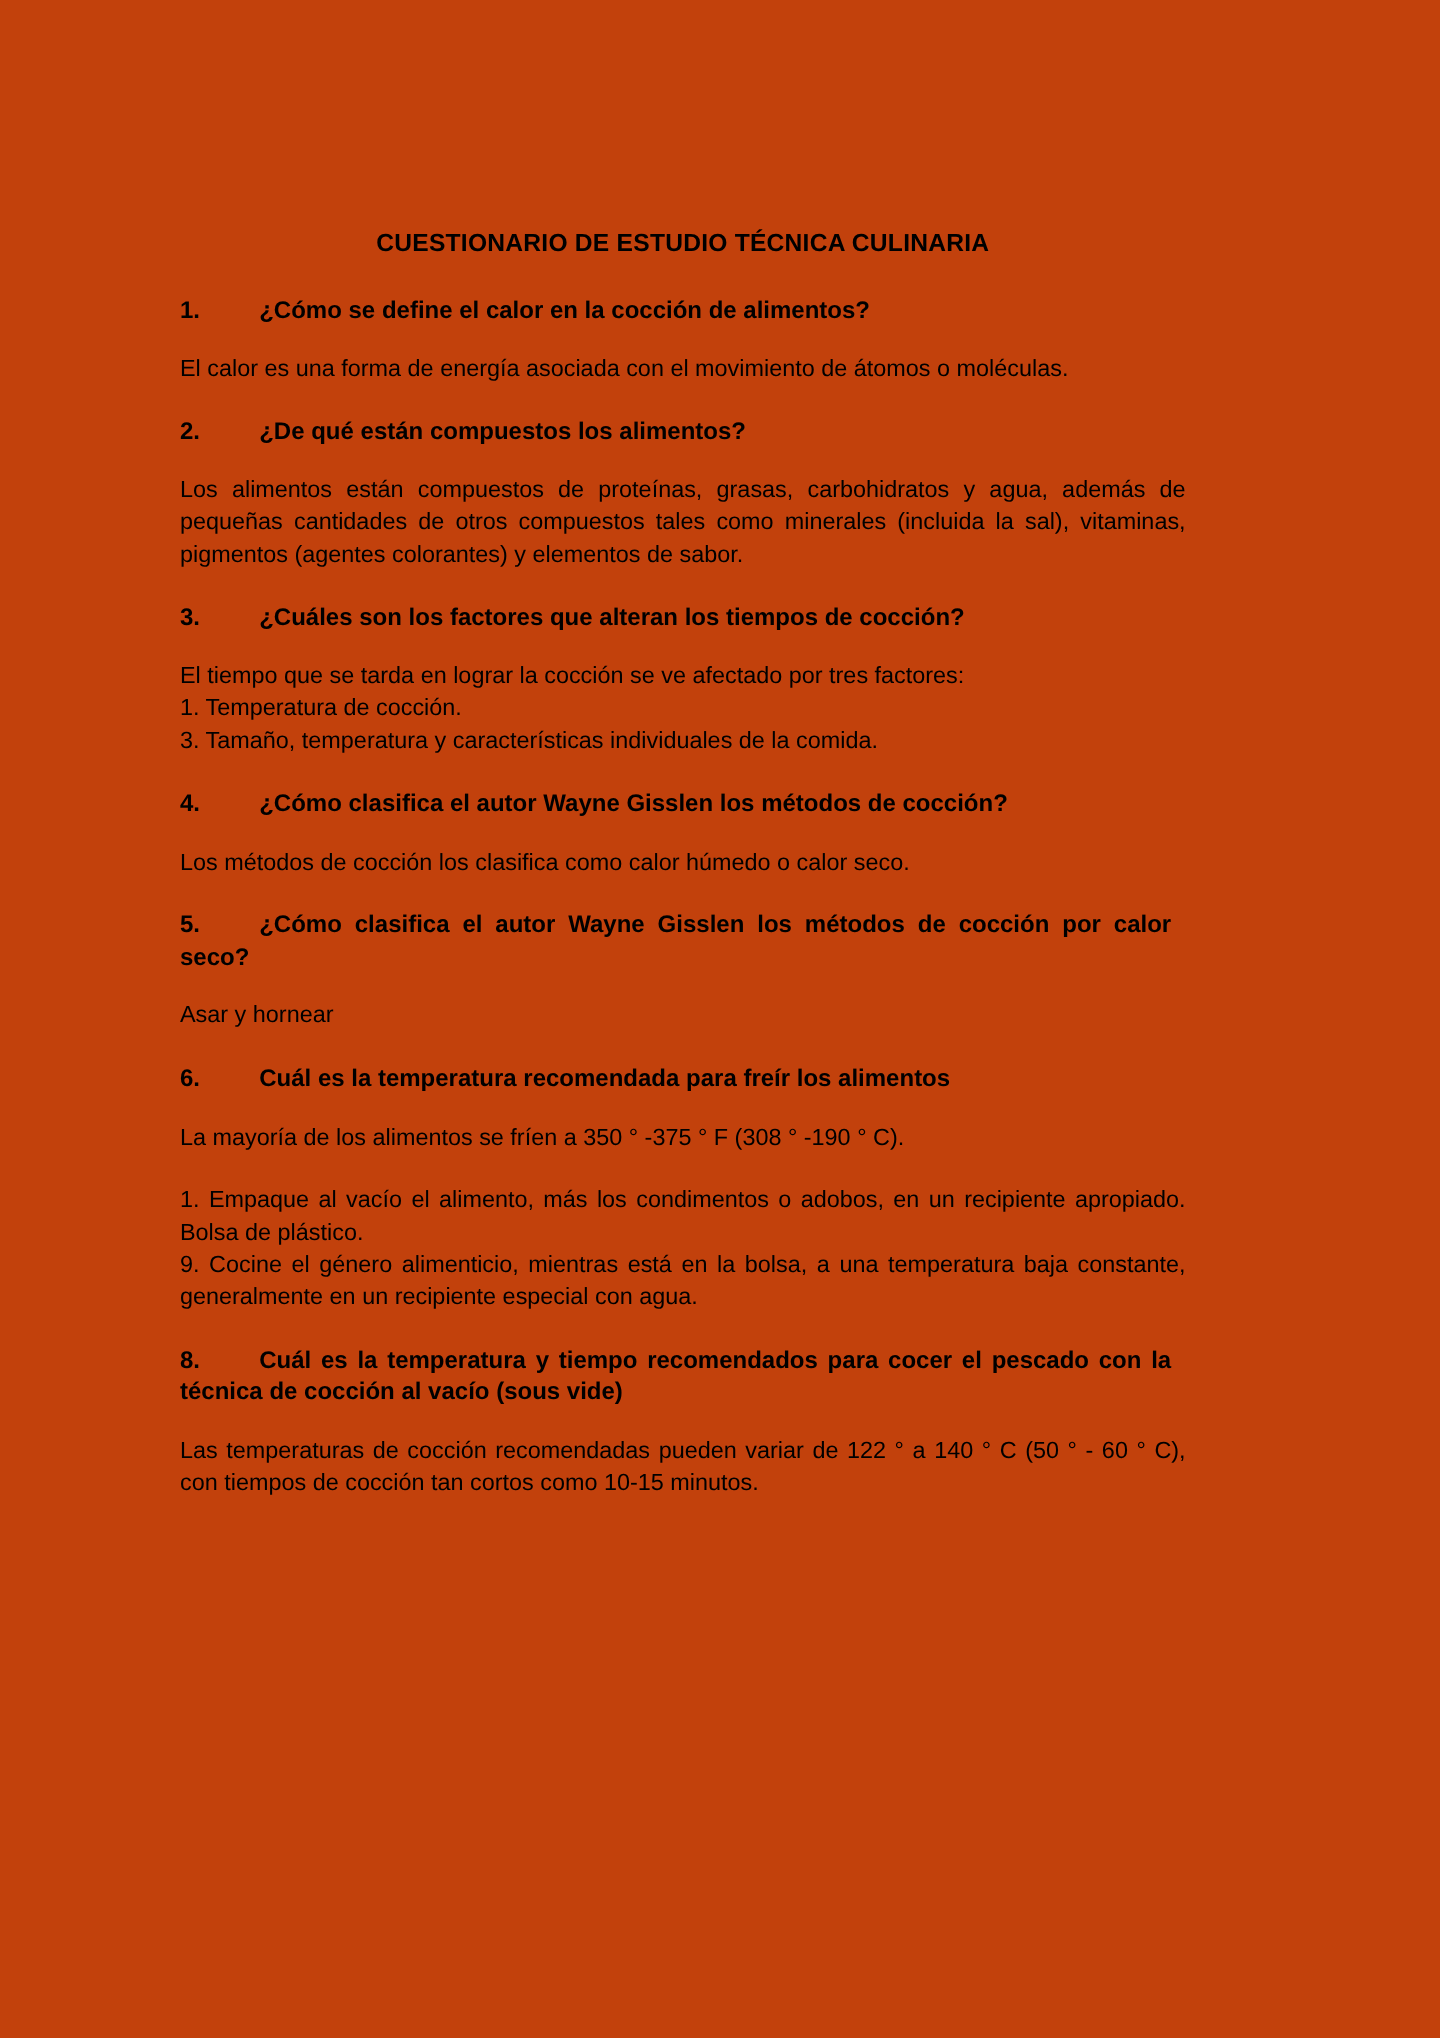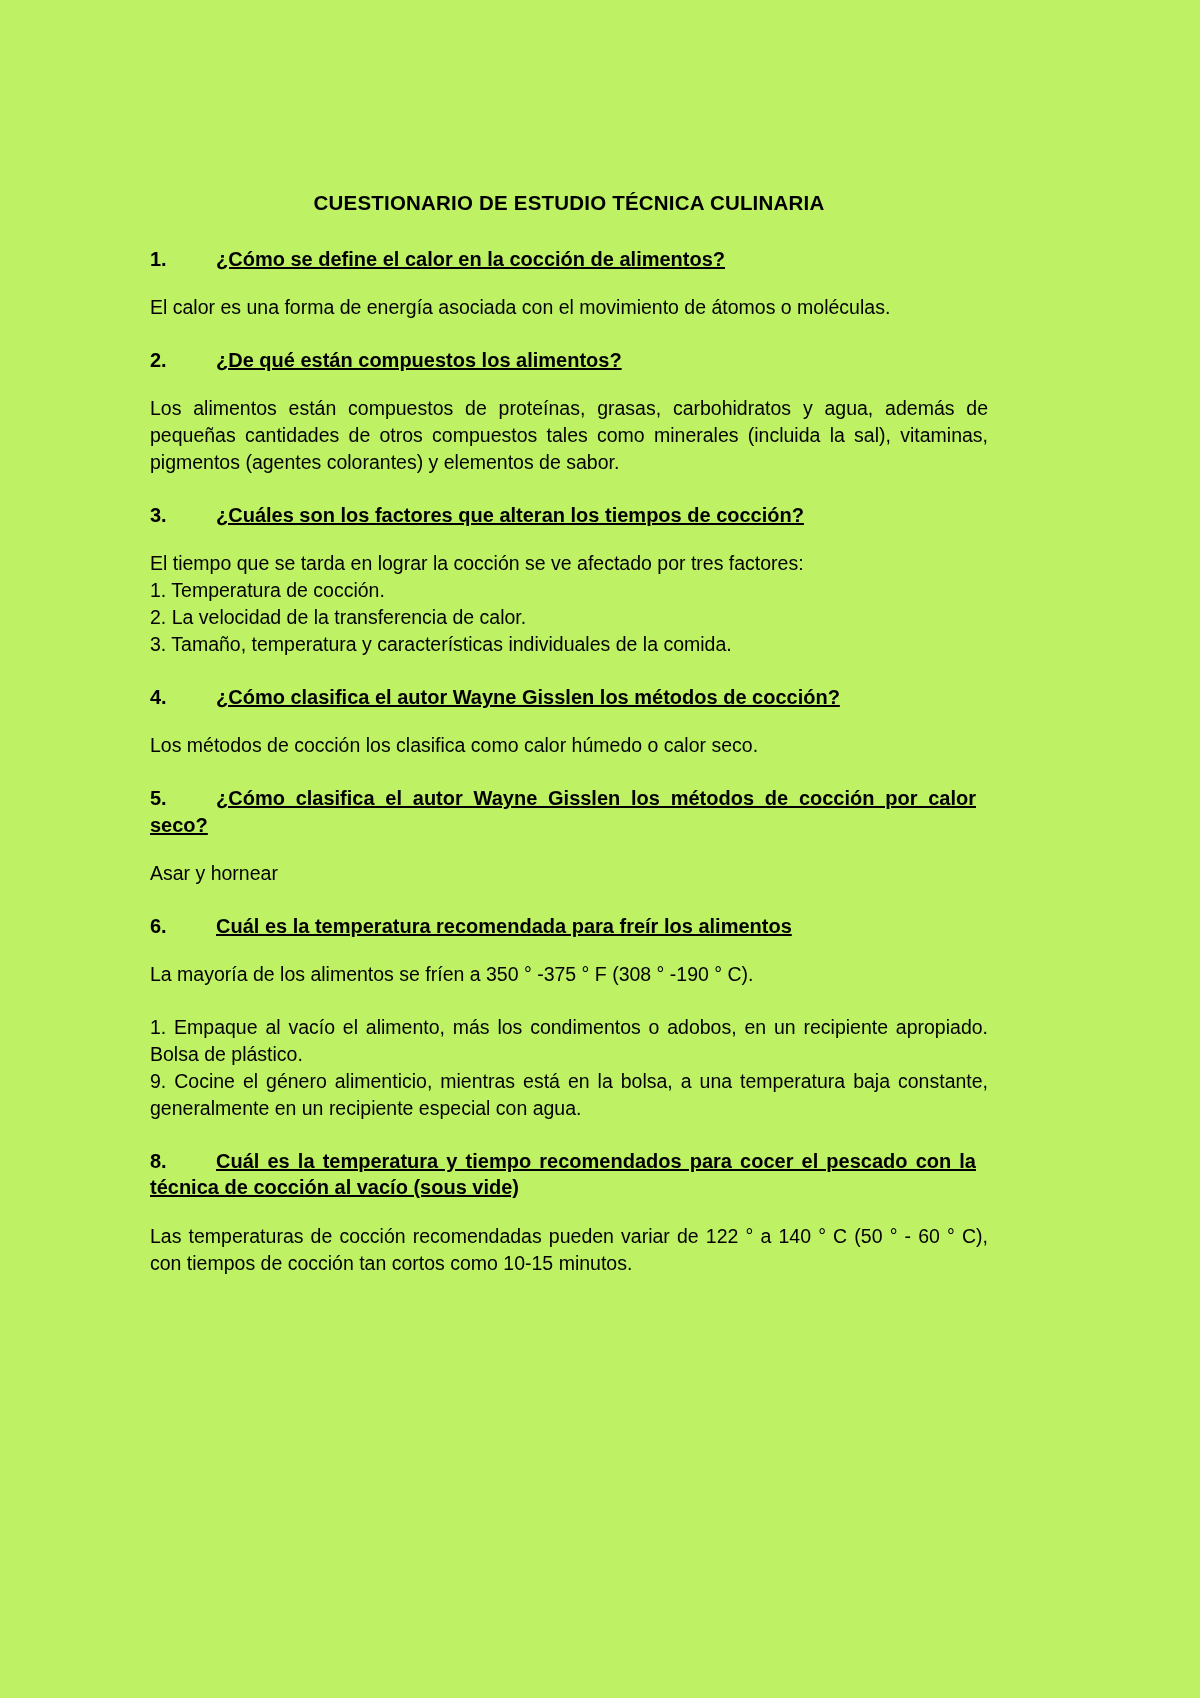--- a/index.html
+++ b/index.html
@@ -9,21 +9,21 @@
     background: #ffffff;
   }
   body {
     font-family: "Liberation Sans", sans-serif;
     color: #000000;
   }
   .page {
     position: relative;
     width: 1200px;
     height: 1698px;
-    background: #bef264;
+    background: #c2410c;
     margin: 0 auto;
     overflow: hidden;
     box-sizing: border-box;
   }
   .content {
     position: absolute;
     left: 150px;
     top: 190px;
     width: 838px;
   }
@@ -37,21 +37,20 @@
   }
   .qa-block {
     margin: 0 0 26px 0;
   }
   .question {
     font-weight: bold;
     font-size: 20px;
     line-height: 1.32;
     margin: 0 12px 22px 0;
     display: block;
-    text-decoration: underline;
   }
   .question.justified {
     text-align: justify;
     text-align-last: left;
   }
   .q-num {
     display: inline-block;
     min-width: 66px;
   }
   .answer {
@@ -96,21 +95,20 @@
       </p>
     </div>
 
     <div class="qa-block">
       <p class="question">
         <span class="q-num">3.</span><span>¿Cuáles son los factores que alteran los tiempos de cocción?</span>
       </p>
       <p class="answer">
         <span class="line">El tiempo que se tarda en lograr la cocción se ve afectado por tres factores:</span>
         <span class="line">1. Temperatura de cocción.</span>
-        <span class="line">2. La velocidad de la transferencia de calor.</span>
         <span class="line">3. Tamaño, temperatura y características individuales de la comida.</span>
       </p>
     </div>
 
     <div class="qa-block">
       <p class="question">
         <span class="q-num">4.</span><span>¿Cómo clasifica el autor Wayne Gisslen los métodos de cocción?</span>
       </p>
       <p class="answer">
         <span class="line">Los métodos de cocción los clasifica como calor húmedo o calor seco.</span>

